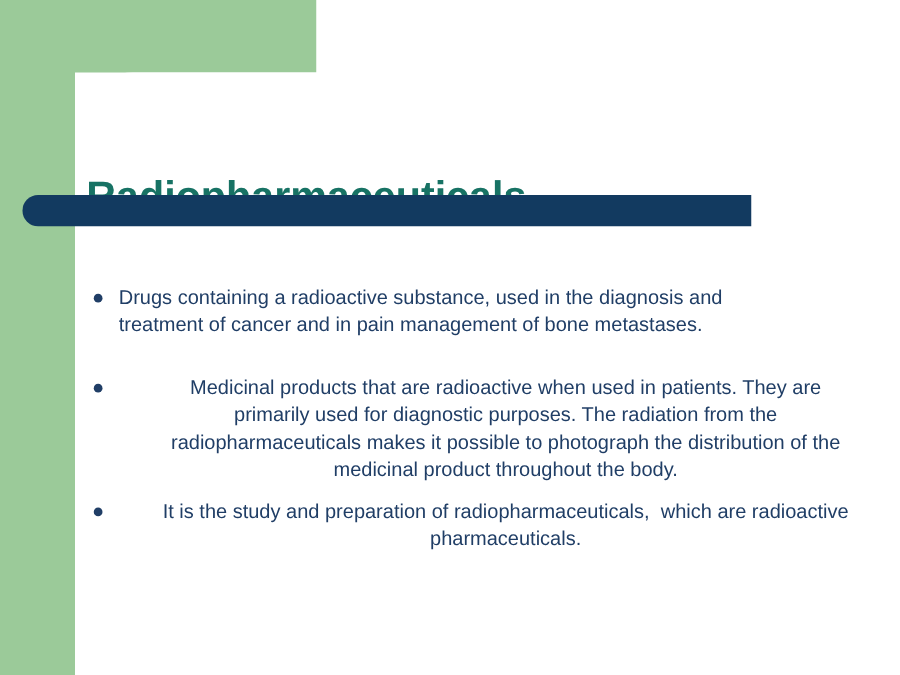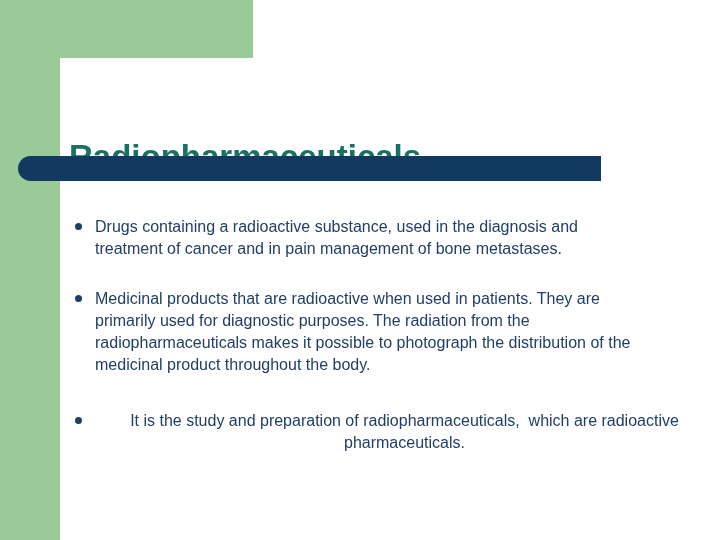--- a/index.html
+++ b/index.html
@@ -38,32 +38,32 @@
     color:var(--teal);
     white-space:nowrap;
   }
   .title-bar{
     position:absolute;left:18px;top:156px;
     width:583px;height:25px;
     background:var(--navy);
     border-radius:12.5px 0 0 12.5px;
   }
   .bullets{
-    position:absolute;left:74px;top:216px;
+    position:absolute;left:74px;top:228px;
     width:640px;
     margin:0;padding:0;list-style:none;
     color:var(--text);
     font-size:16px;line-height:22px;
   }
   .bullets li{
     position:relative;
     padding-left:21px;
     margin:0 0 28px 0;
   }
-  .bullets li:nth-child(2){margin-bottom:34px;}
+  .bullets li:nth-child(2){margin-bottom:11px;text-align:center;}
   .bullets li:last-child{margin-bottom:0;text-align:center;}
   .dot{
     position:absolute;left:1px;top:7px;
     width:7px;height:7px;border-radius:50%;
     background:var(--text);
   }
   .btext{
     white-space:pre-wrap;
   }
 </style>

